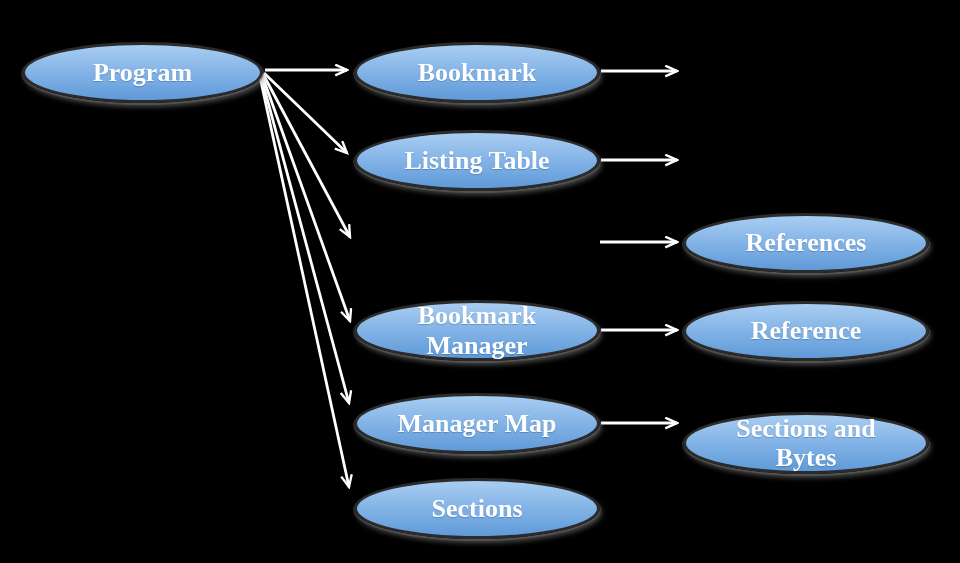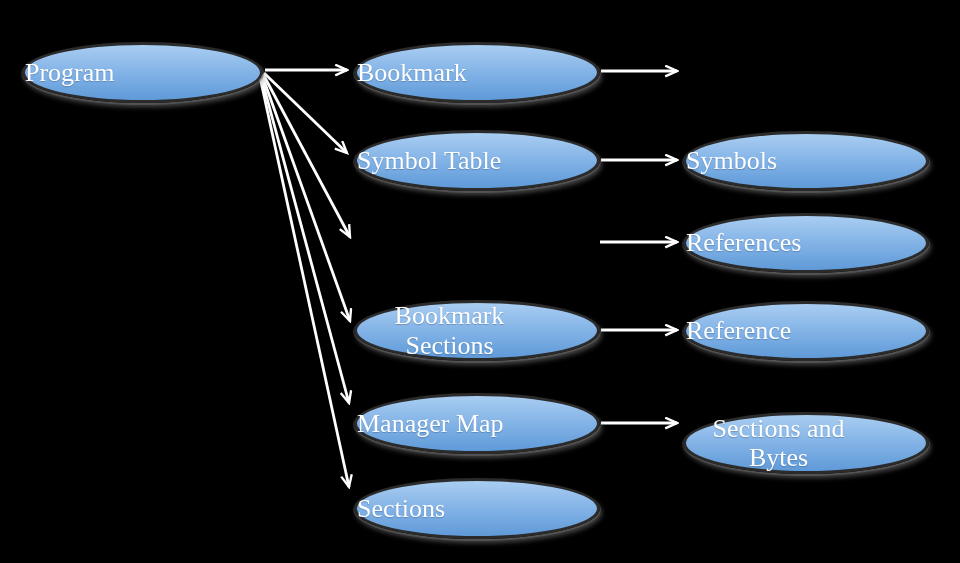--- a/index.html
+++ b/index.html
@@ -24,21 +24,23 @@
     pointer-events: none;
   }
   .node {
     position: absolute;
     border-radius: 50%;
     background: linear-gradient(180deg, #a9cdf1 0%, #84b4e7 48%, #5f9ad8 100%);
     border: 3px solid #2b2b2b;
     box-shadow: 2px 4px 5px 0 rgba(140,140,140,0.50), 0 1px 0 1px rgba(70,70,70,0.55);
     display: flex;
     align-items: center;
+    justify-content: center;
     box-sizing: border-box;
+    font-weight: bold;
   }
   .node .label {
     color: #ffffff;
     font-size: 26px;
     line-height: 1.12;
     text-align: center;
     max-width: 185px;
     text-shadow: 0 1px 1px rgba(40,70,110,0.35);
   }
   
@@ -87,35 +89,32 @@
   </svg>
 
   <div class="node" id="node-program">
     <span class="label">Program</span>
   </div>
 
   <div class="node" id="node-listing">
     <span class="label">Bookmark</span>
   </div>
   <div class="node" id="node-symbol-table">
-    <span class="label">Symbol Table</span>
+    <span class="label">Listing Table</span>
   </div>
   <div class="node" id="node-bookmark-manager">
-    <span class="label">Bookmark Sections</span>
+    <span class="label">Bookmark Manager</span>
   </div>
   <div class="node" id="node-memory-map">
     <span class="label">Manager Map</span>
   </div>
   <div class="node" id="node-language">
     <span class="label">Sections</span>
   </div>
 
-  <div class="node" id="node-symbols">
-    <span class="label">Symbols</span>
-  </div>
   <div class="node" id="node-references">
     <span class="label">References</span>
   </div>
   <div class="node" id="node-bookmarks">
     <span class="label">Reference</span>
   </div>
   <div class="node" id="node-sections-and-bytes">
     <span class="label">Sections and Bytes</span>
   </div>
 

